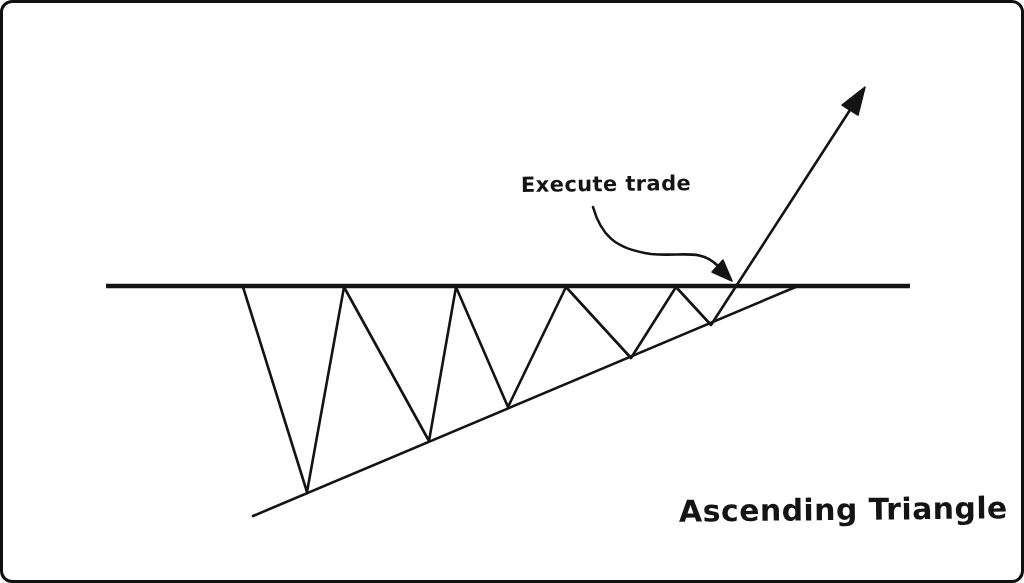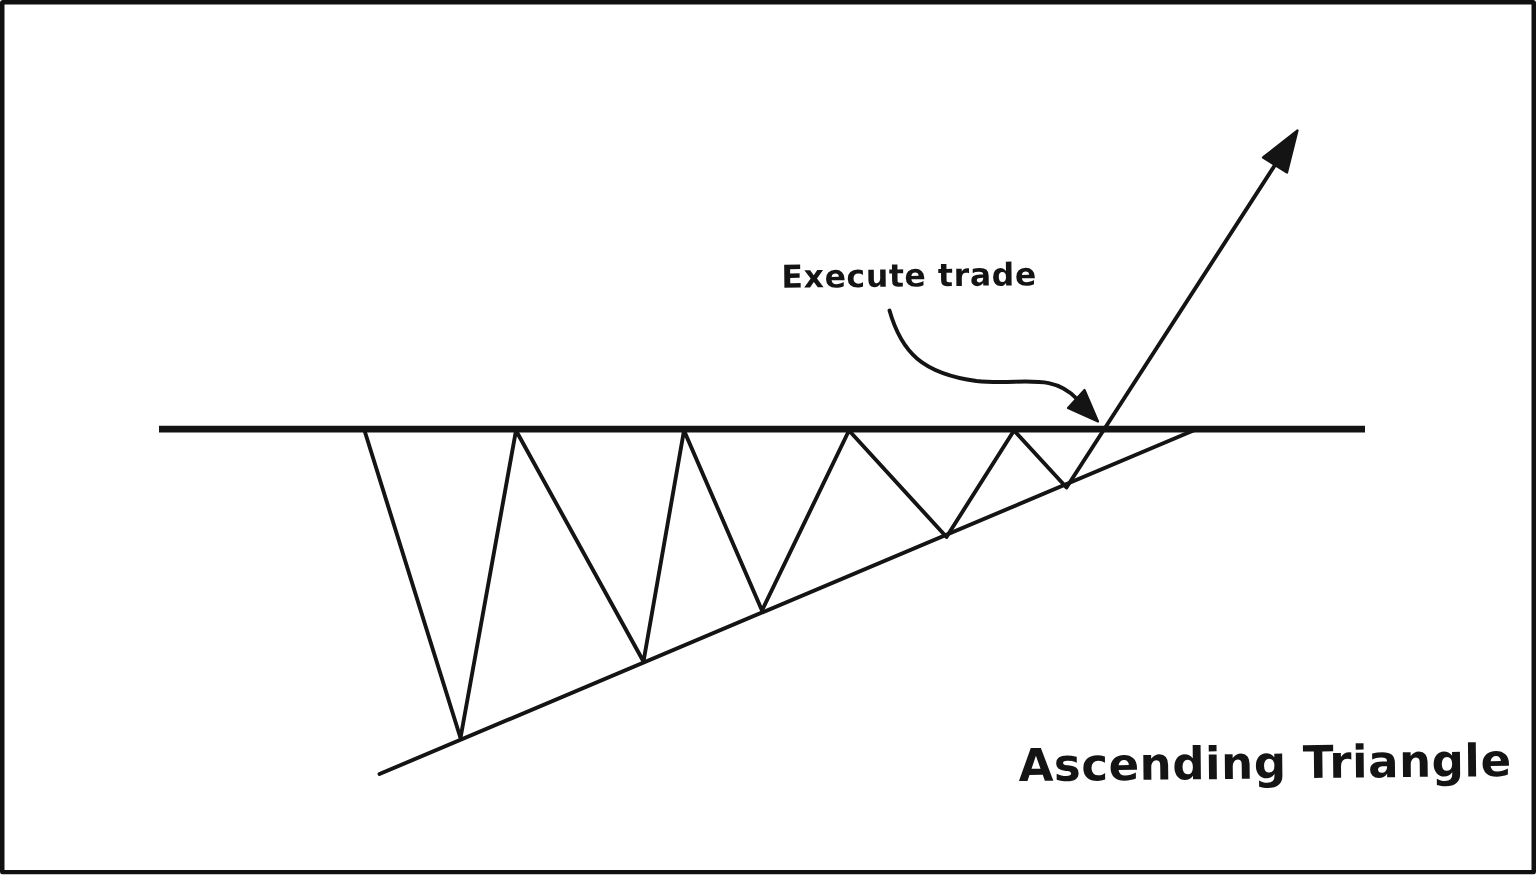--- a/index.html
+++ b/index.html
@@ -8,21 +8,21 @@
     background: #ffffff;
     font-family: "DejaVu Sans", "Liberation Sans", sans-serif;
   }
   .canvas {
     position: relative;
     width: 1024px;
     height: 583px;
     box-sizing: border-box;
     background: #ffffff;
     border: 3px solid #101010;
-    border-radius: 2px;
+    border-radius: 12px;
     overflow: hidden;
   }
   .drawing {
     position: absolute;
     left: 0;
     top: 0;
     width: 1018px;
     height: 577px;
   }
   .ln {

